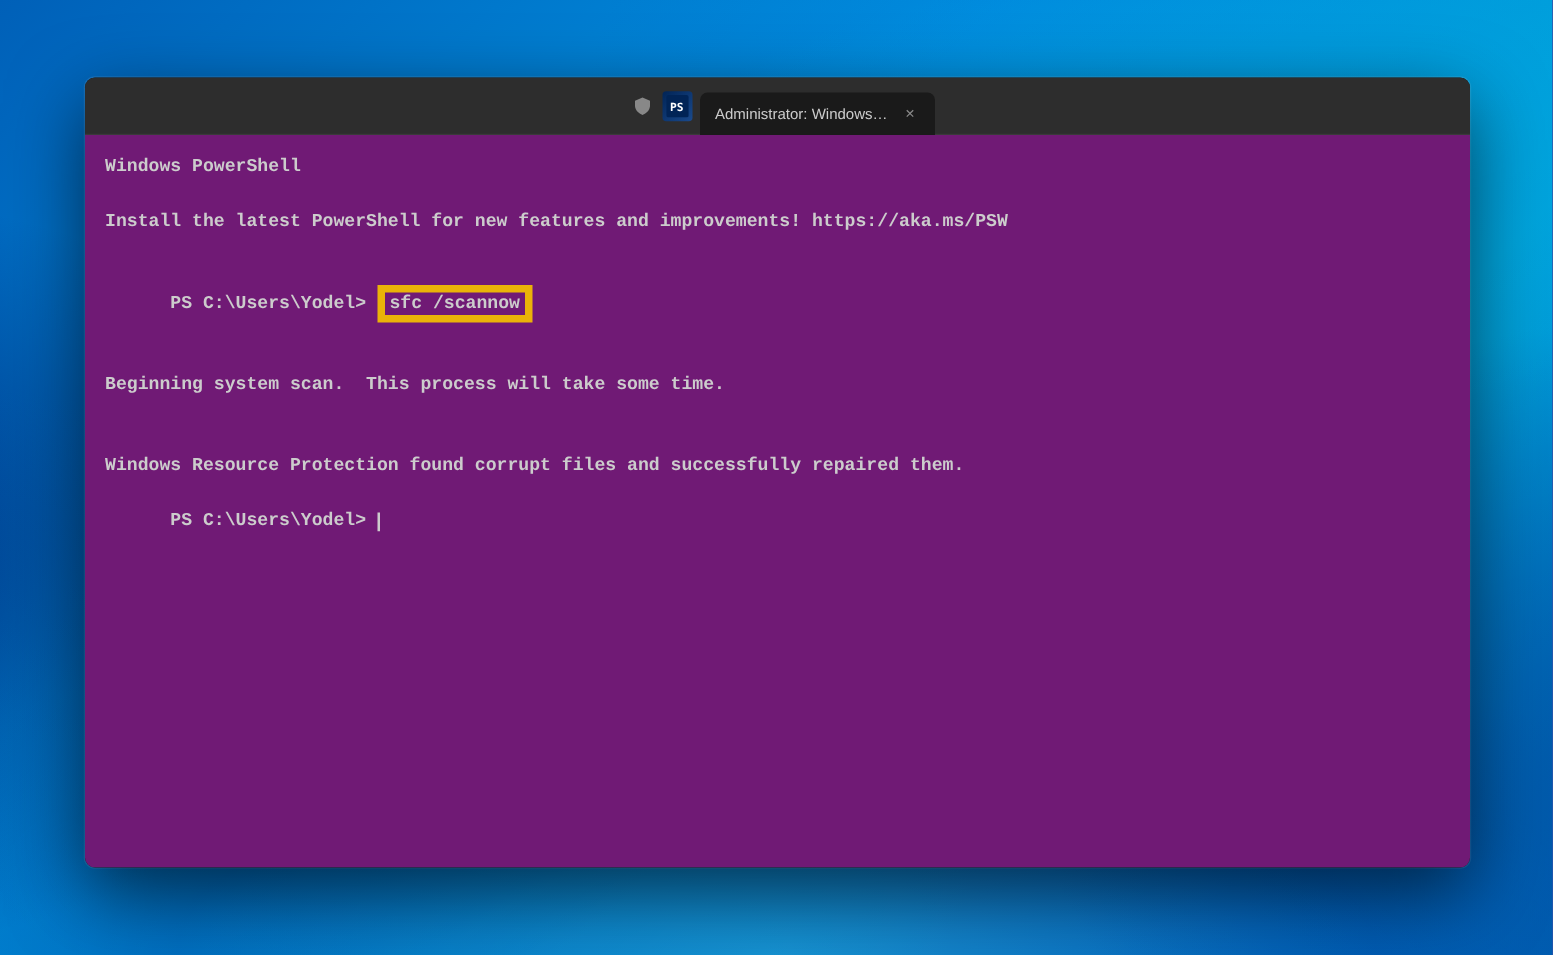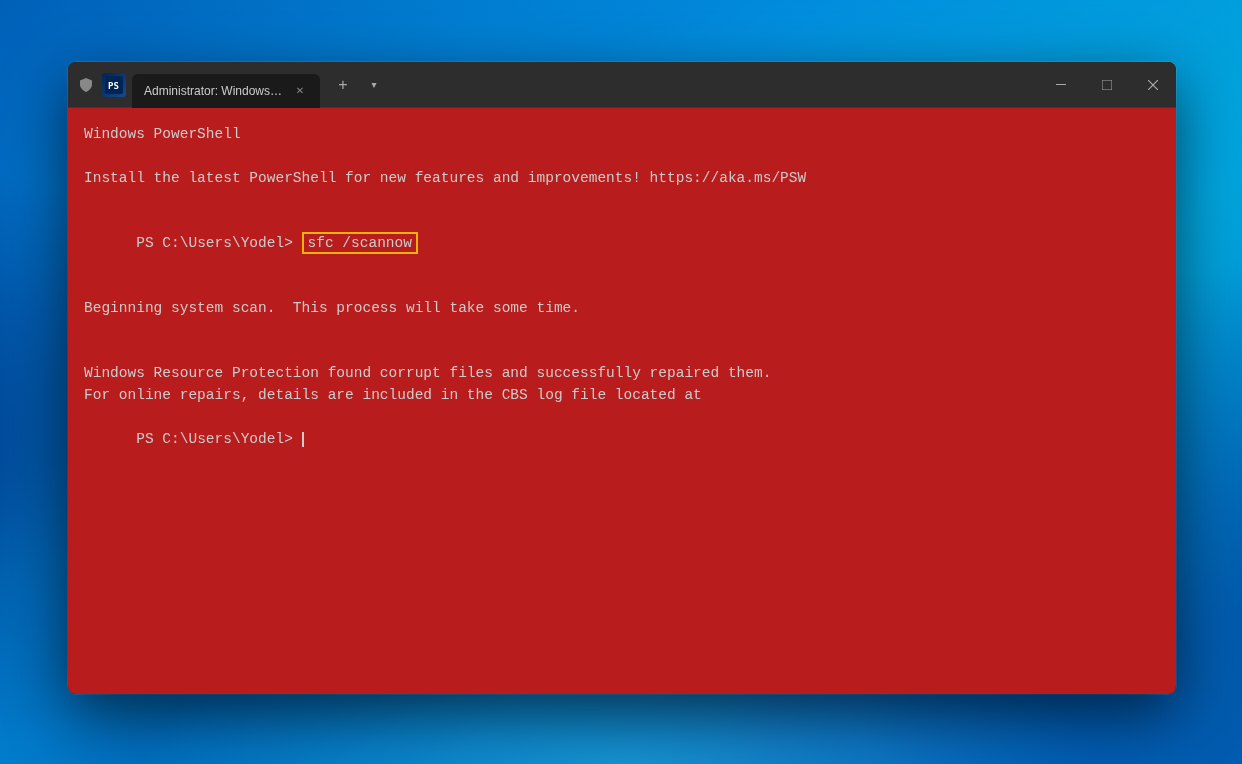--- a/index.html
+++ b/index.html
@@ -59,20 +59,21 @@
     }
 
     
     .titlebar {
       height: 46px;
       background: #2d2d2d;
       display: flex;
       align-items: center;
       flex-shrink: 0;
       border-bottom: 1px solid #3a3a3a;
+      flex-direction: column;
     }
 
     .titlebar-left {
       display: flex;
       align-items: center;
       padding-left: 8px;
       gap: 6px;
     }
 
     .shield-icon {
@@ -184,35 +185,36 @@
 
     
     .terminal {
       flex: 1;
       padding: 16px 16px;
       font-family: 'Consolas', 'Courier New', monospace;
       font-size: 14.5px;
       line-height: 1.5;
       color: #cccccc;
       overflow-y: auto;
-      background: #b91c1c;
+      background: #701a75;
+      font-weight: bold;
     }
 
     .terminal-line {
       white-space: pre-wrap;
       word-break: break-all;
     }
 
     .terminal-line.empty {
       height: 1.5em;
     }
 
     .sfc-box {
       display: inline;
-      border: 2px solid #eab308;
+      border: 6px solid #eab308;
       padding: 1px 4px;
       color: #cccccc;
     }
 
     .cursor {
       display: inline-block;
       width: 2px;
       height: 1em;
       background: #cccccc;
       vertical-align: text-bottom;
@@ -283,19 +285,18 @@
     <div class="terminal-line">Install the latest PowerShell for new features and improvements! https://aka.ms/PSW</div>
     <div class="terminal-line empty"></div>
     <div class="terminal-line">
       <span>PS C:\Users\Yodel&gt; </span><span class="sfc-box">sfc /scannow</span>
     </div>
     <div class="terminal-line empty"></div>
     <div class="terminal-line">Beginning system scan.  This process will take some time.</div>
     <div class="terminal-line empty"></div>
     <div class="terminal-line empty"></div>
     <div class="terminal-line">Windows Resource Protection found corrupt files and successfully repaired them.</div>
-    <div class="terminal-line">For online repairs, details are included in the CBS log file located at</div>
     <div class="terminal-line">
       <span>PS C:\Users\Yodel&gt; </span><span class="cursor"></span>
     </div>
   </div>
 
 </div>
 
 </body></html>

